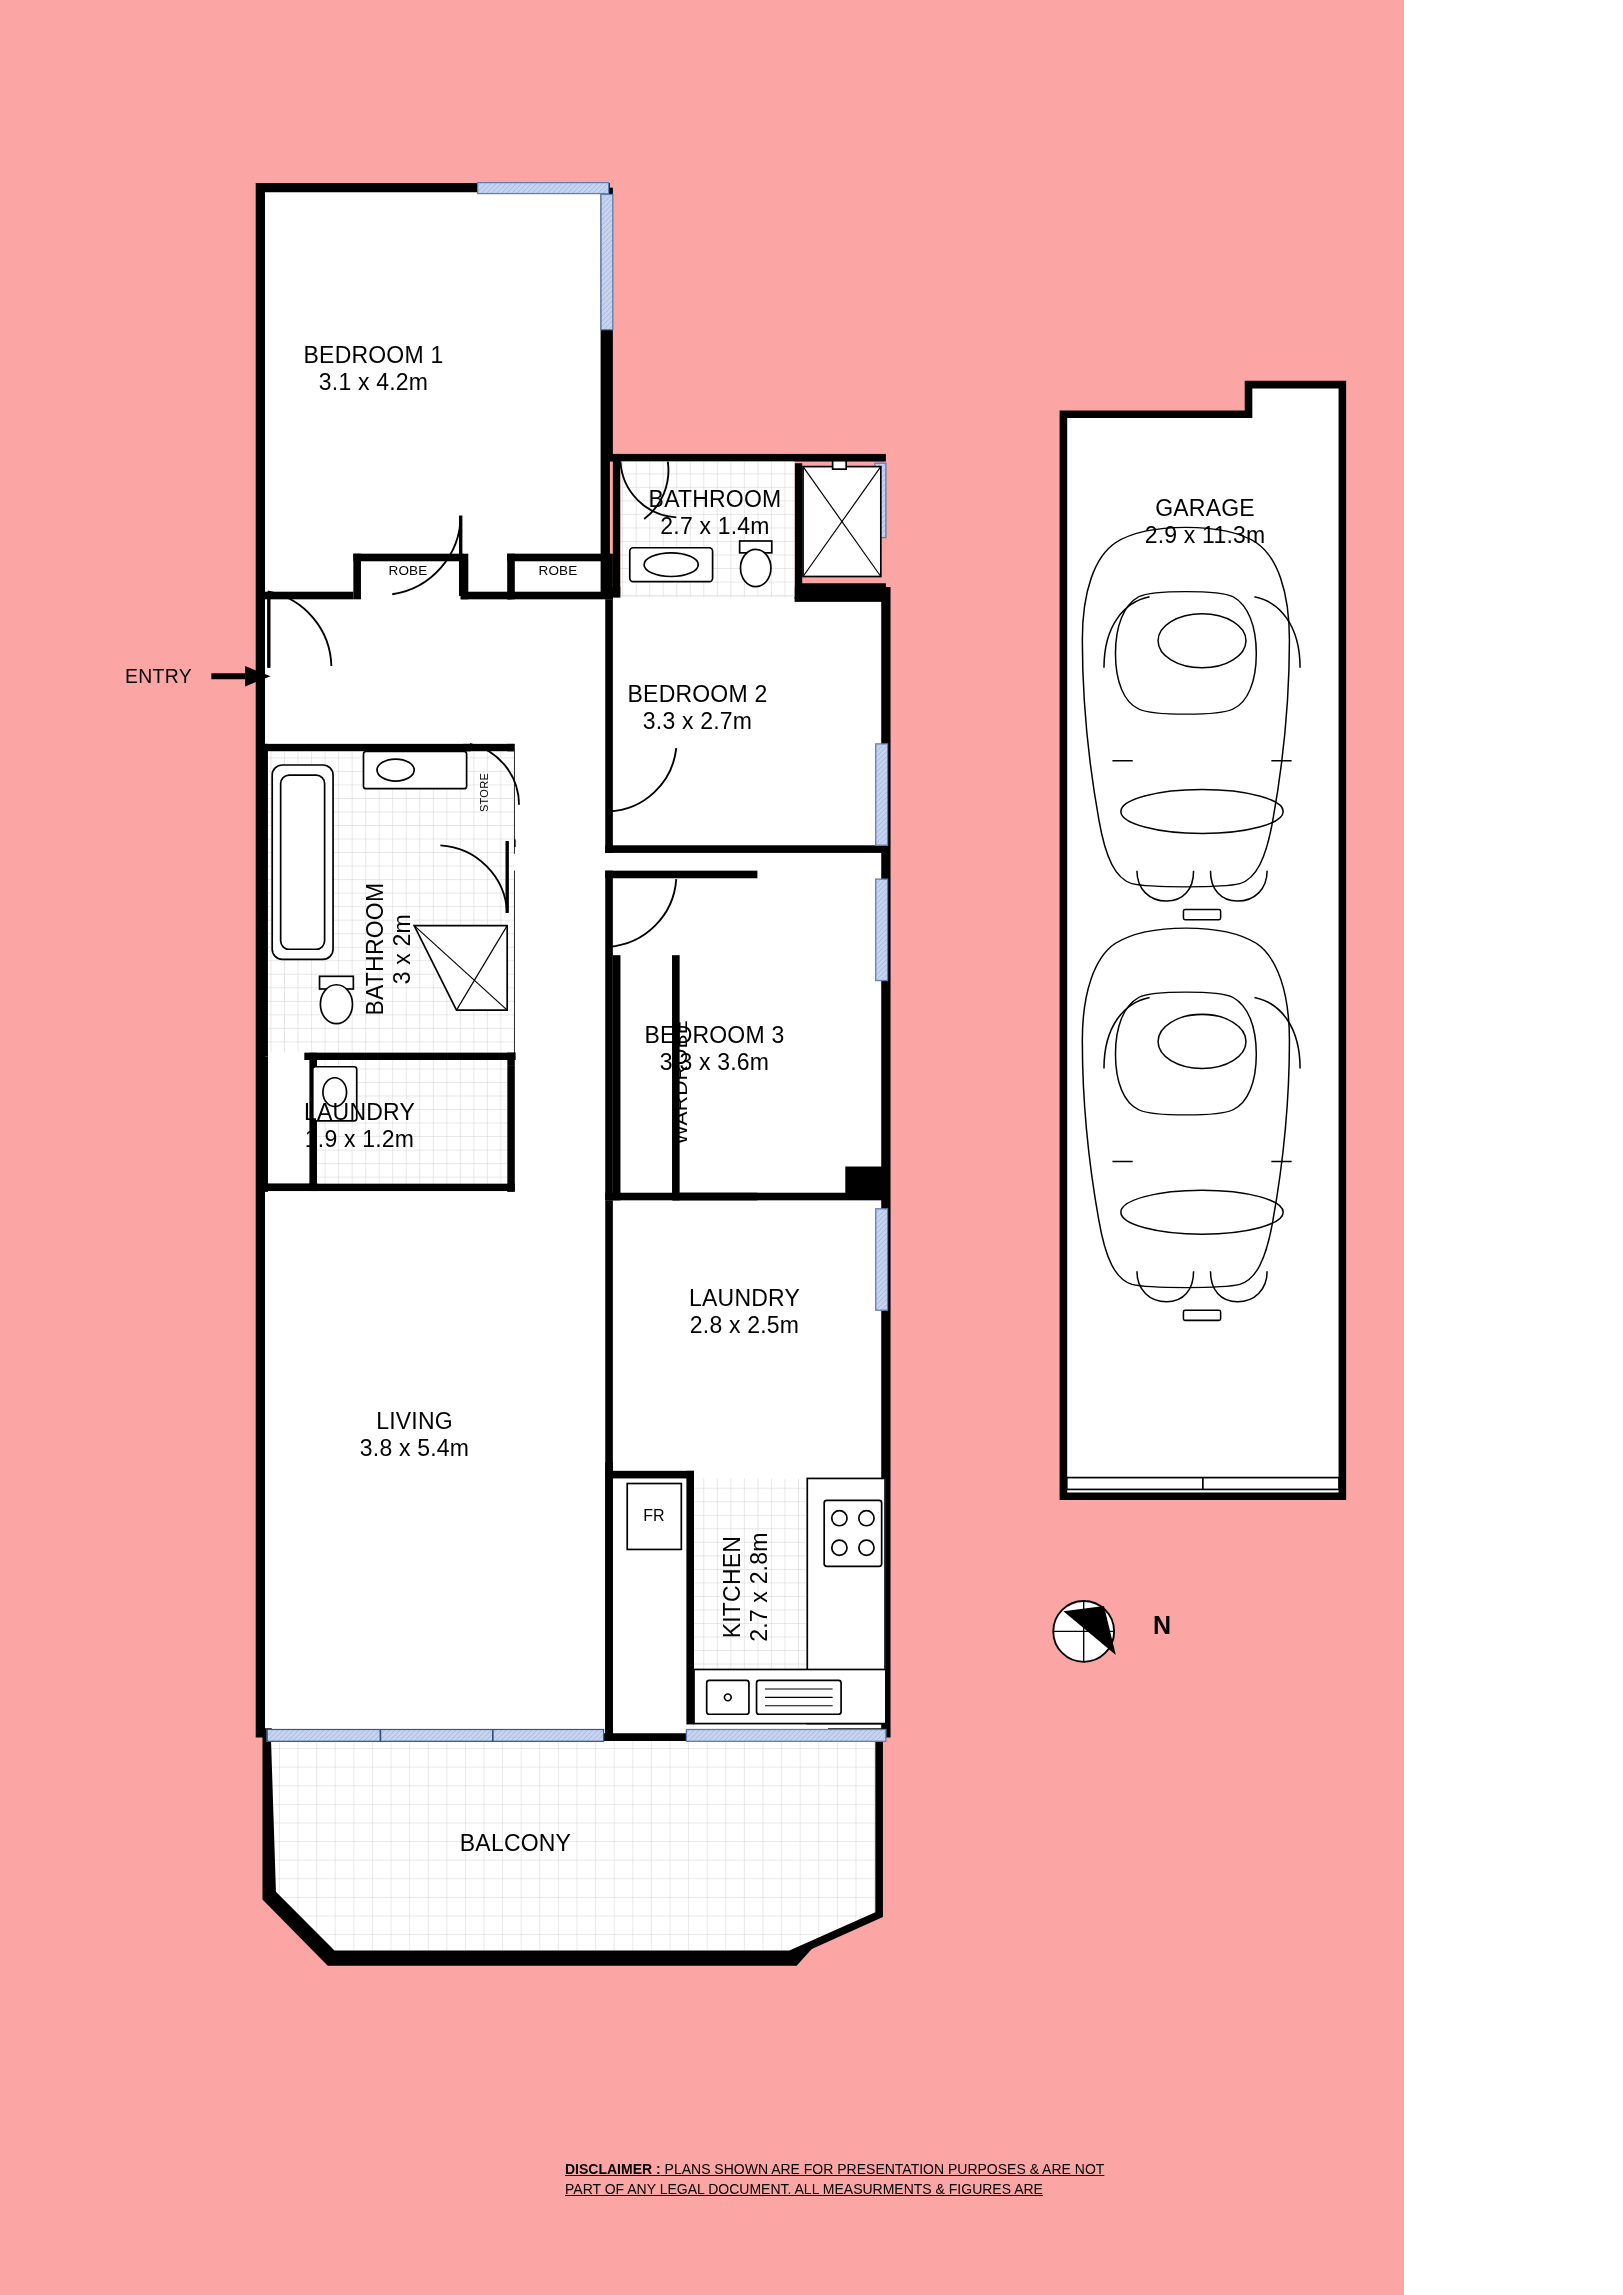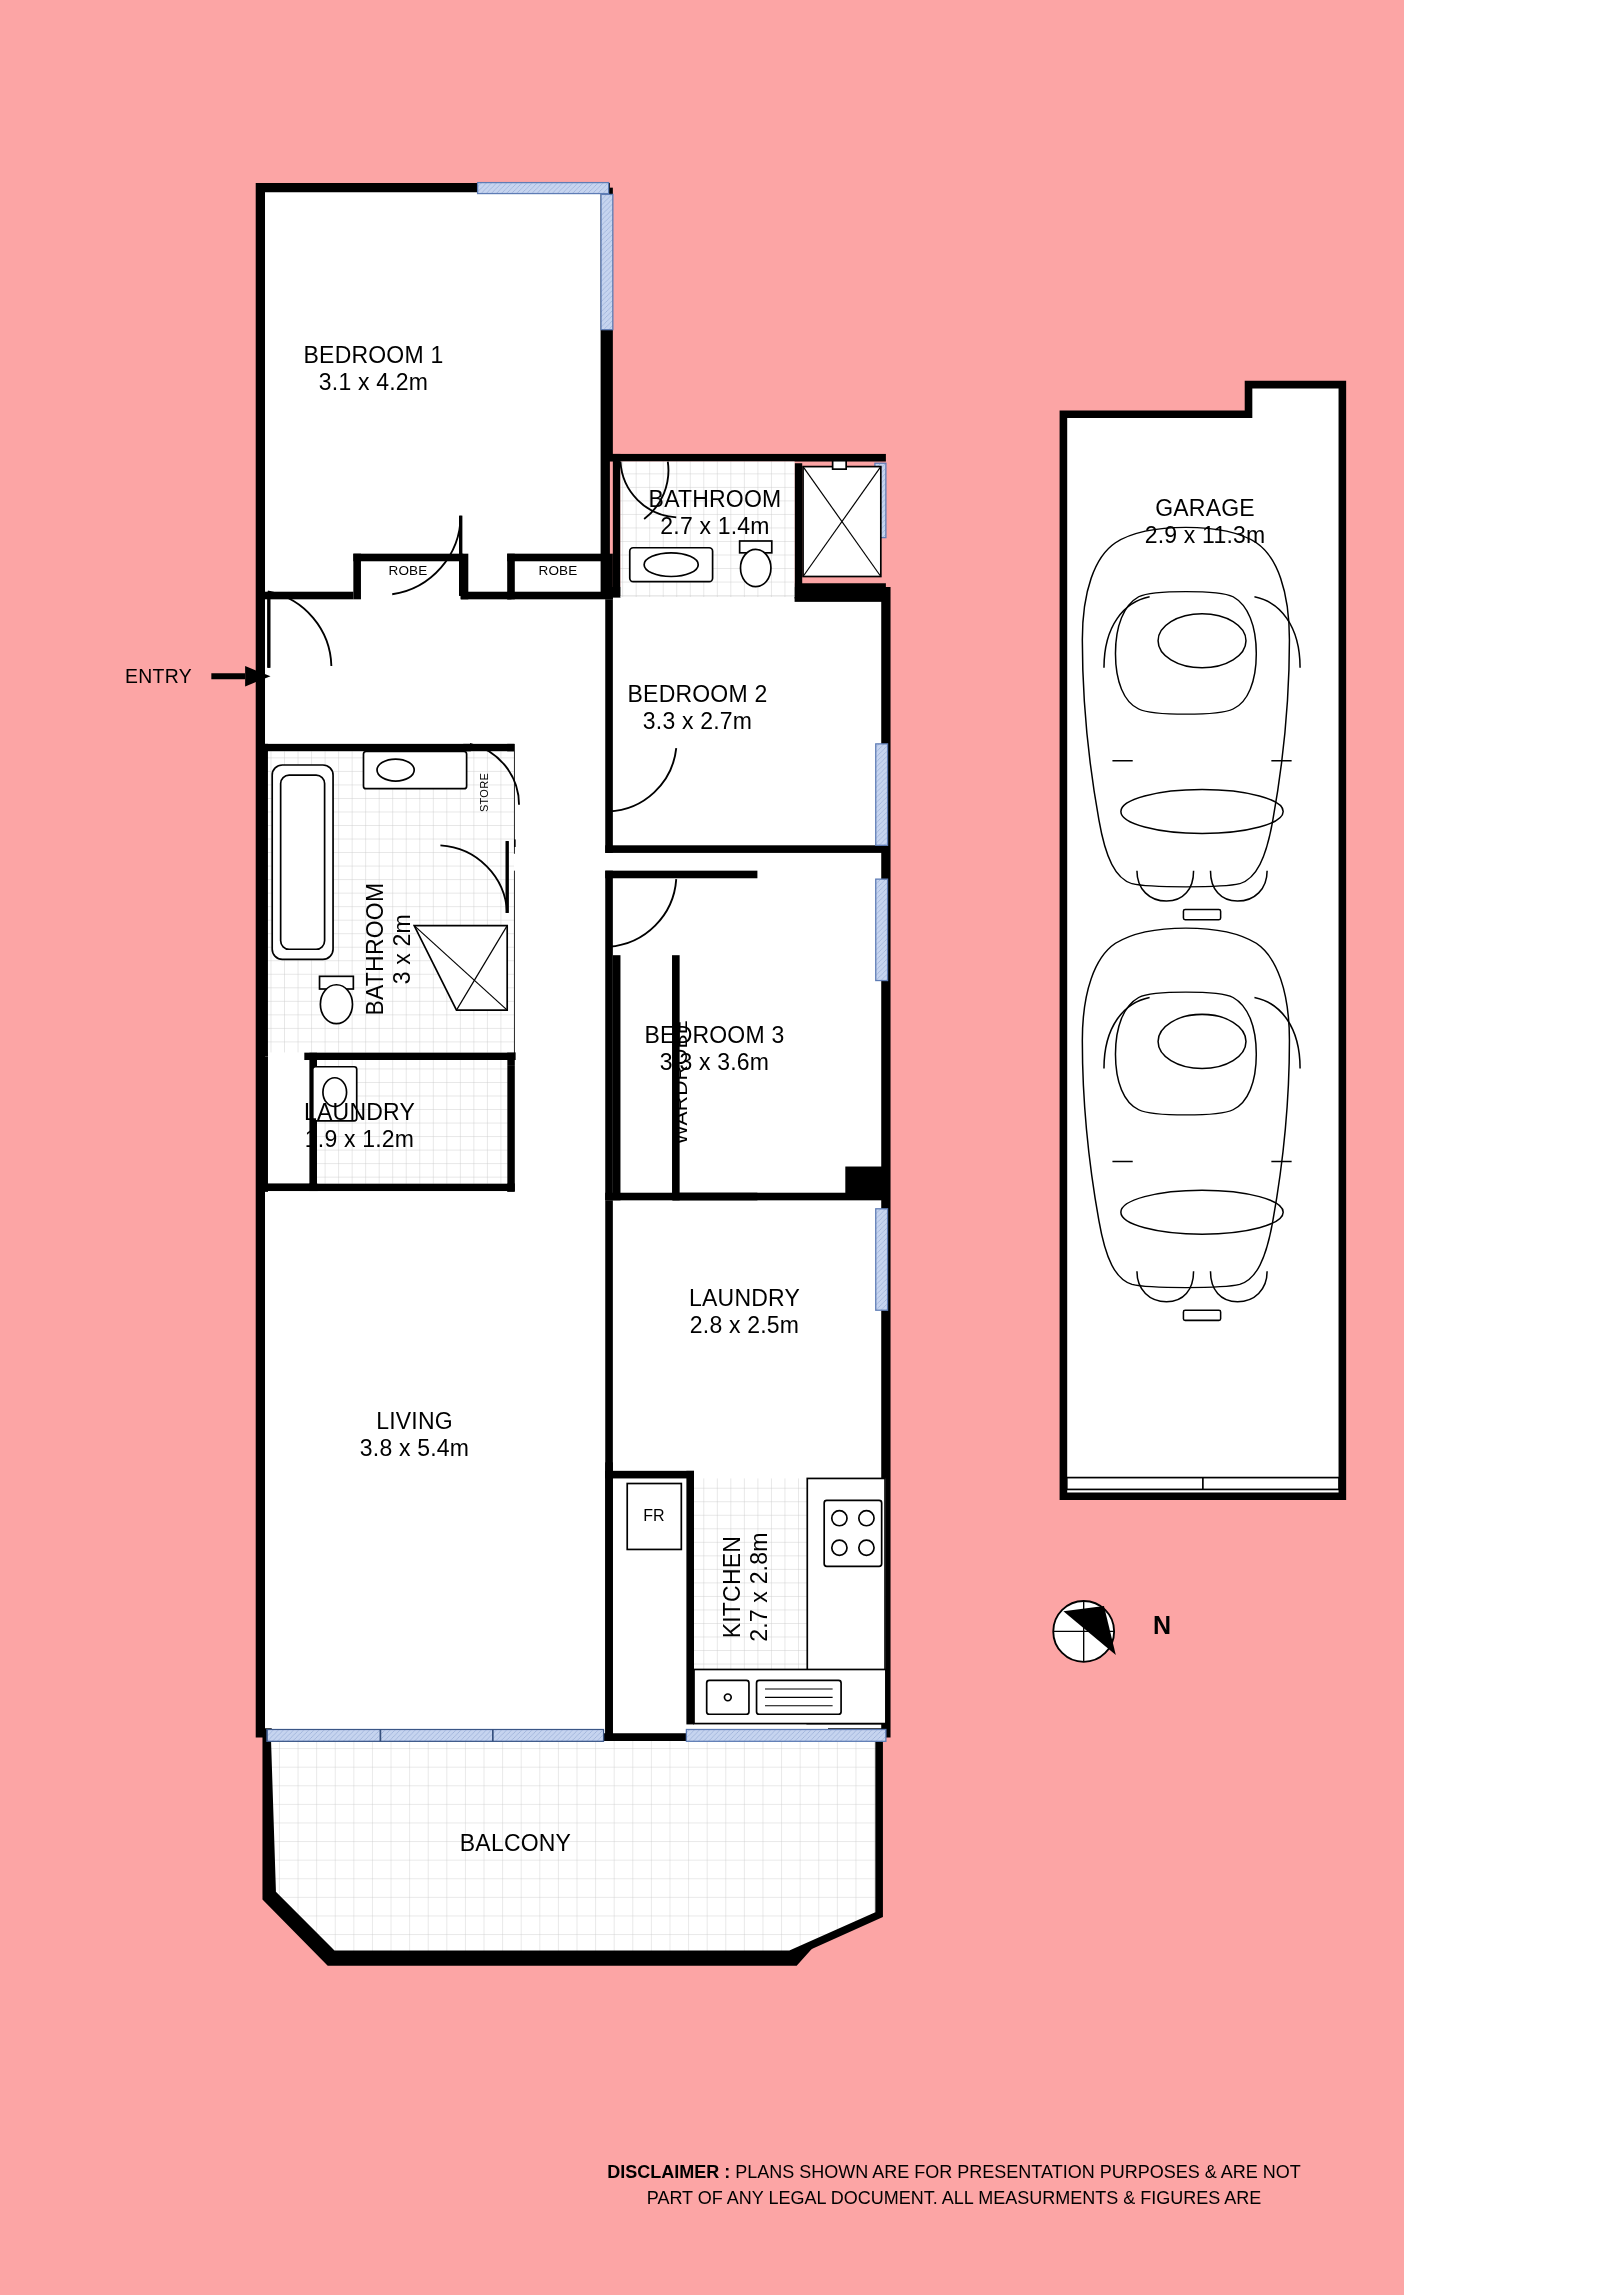--- a/index.html
+++ b/index.html
@@ -53,24 +53,25 @@
     transform-origin: 50% 50%;
   }
   .rot-90 {
     transform: rotate(-90deg);
   }
   .disclaimer {
     position: absolute;
     right: 61px;
     top: 2160px;
     width: 778px;
-    text-align: center;
-    font-size: 18px;
+    text-align: left;
+    font-size: 14px;
     line-height: 1.42;
     color: #000;
+    text-decoration: underline;
   }
   .disclaimer b {
     font-weight: bold;
   }
   .entry-label {
     position: absolute;
     font-size: 19.4px;
     letter-spacing: 0.3px;
   }
   .north-label {

